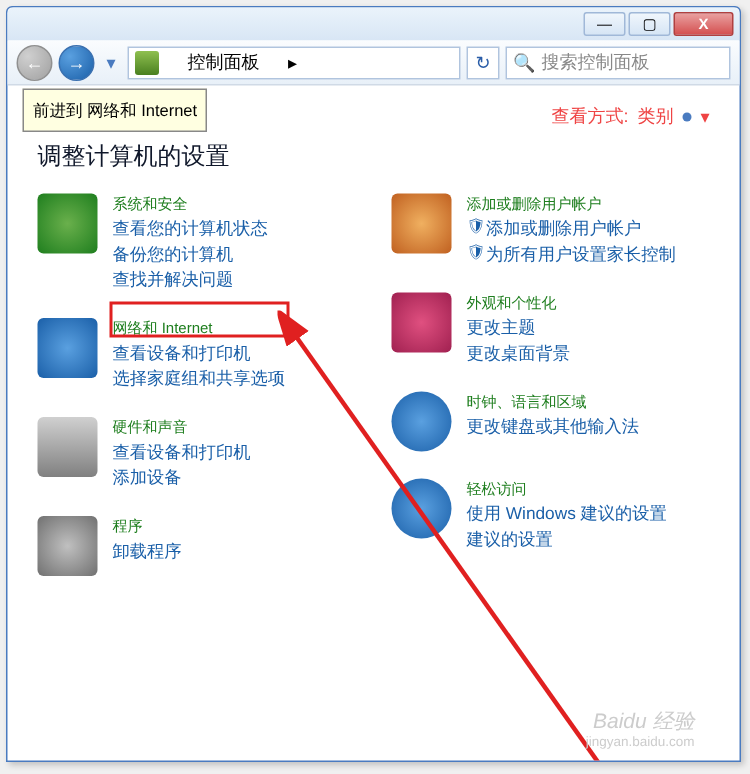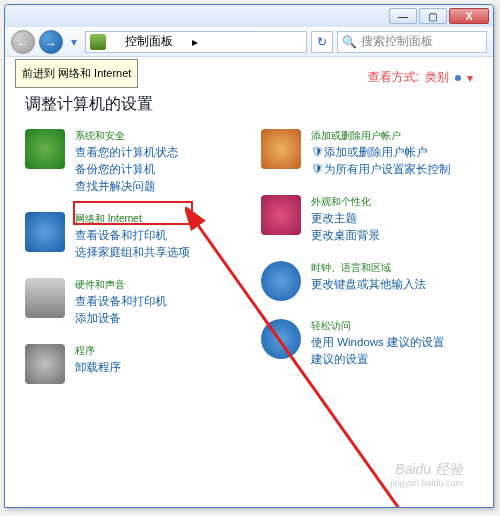--- a/index.html
+++ b/index.html
@@ -42,21 +42,21 @@
   
   .cat-body { display: flex; flex-direction: column; gap: 2px; }
   .cat-title { color: #1e7e1e; font-size: 10px; cursor: pointer; }
   .cat-link { color: #1a5fa8; font-size: 11.5px; cursor: pointer; display: flex; align-items: flex-start; gap: 3px; }
   .shield { width: 10px; height: 12px; display: inline-block; }
   .shield::before { content: "🛡"; font-size: 10px; }
   
   .highlight-box { position: absolute; border: 2px solid #e02020; pointer-events: none; left: 68px; top: 144px; width: 120px; height: 24px; }
   .arrow-svg { position: absolute; left: 180px; top: 150px; pointer-events: none; }
   
-  .watermark { position: absolute; right: 30px; bottom: 18px; color: #ccc; font-size: 14px; font-style: italic; pointer-events: none; text-align: right; line-height: 1.2; }
+  .watermark { position: absolute; right: 30px; bottom: 7px; color: #ccc; font-size: 14px; font-style: italic; pointer-events: none; text-align: right; line-height: 1.2; }
   .watermark small { font-size: 9px; font-style: normal; display: block; }
 </style>
 </head>
 <body>
 
 <div class="window">
 
   <div class="titlebar">
     <div class="win-btn">—</div>
     <div class="win-btn">▢</div>

